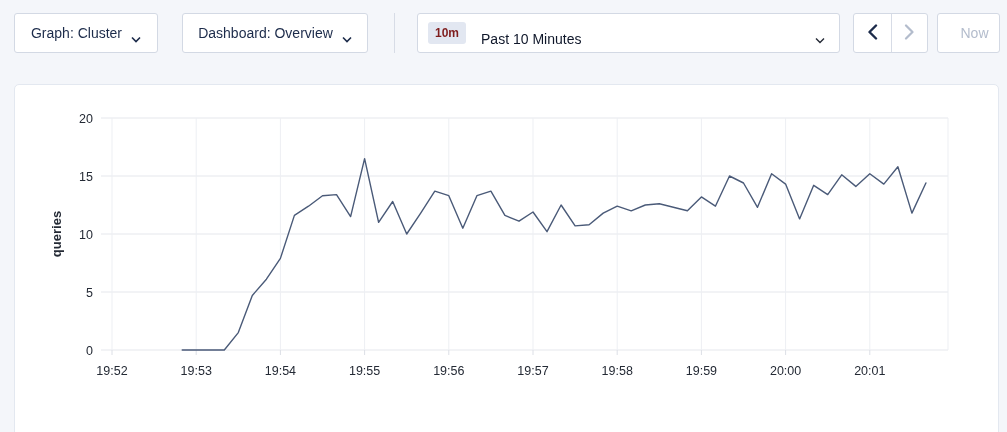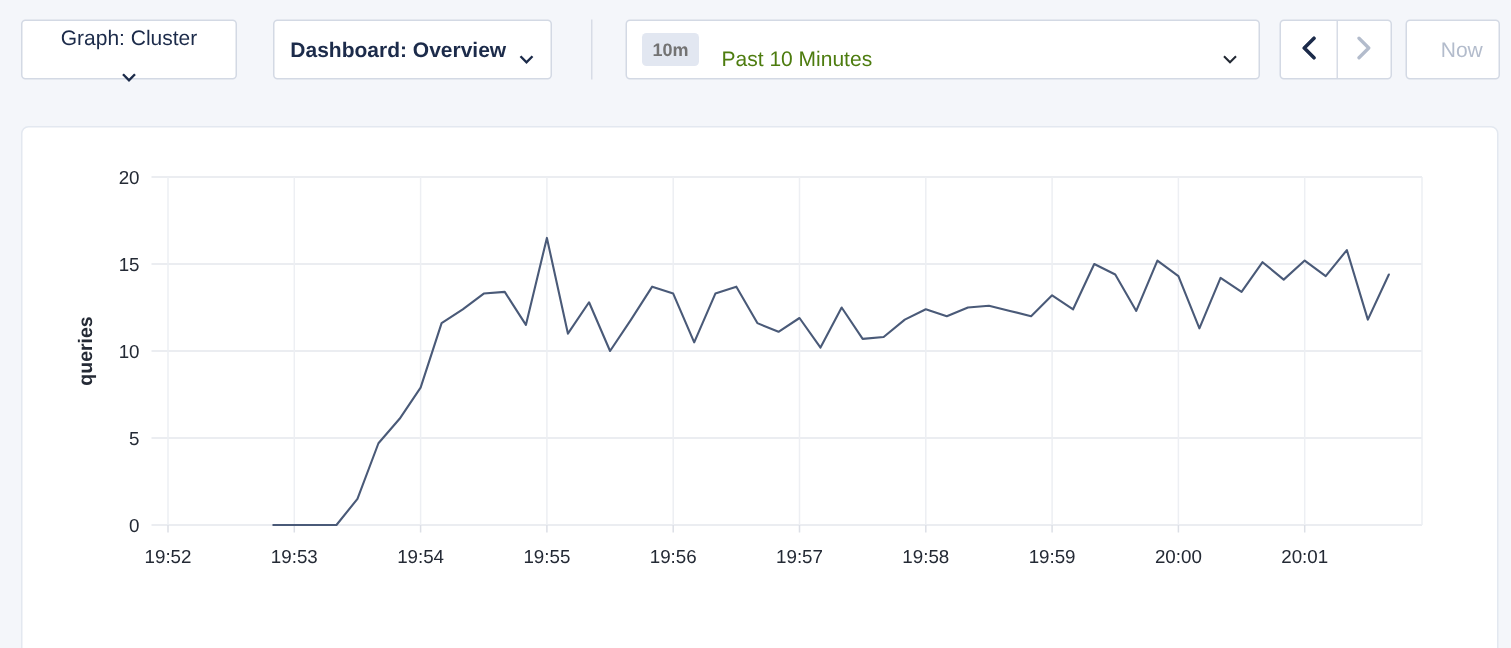--- a/index.html
+++ b/index.html
@@ -38,31 +38,31 @@
     border: 1px solid #d3d9e4;
     border-radius: 3px;
     height: 40px;
     display: flex;
     align-items: center;
     padding: 0 14px 0 10px;
     cursor: pointer;
   }
   .time-badge {
     background: #e2e7f1;
-    color: #737373;
+    color: #7f1d1d;
     font-size: 12px;
     font-weight: 700;
     border-radius: 3px;
     padding: 5px 7px;
     line-height: 1;
   }
   .time-label {
     margin-left: 15px;
     font-size: 14px;
-    color: #4d7c0f;
+    color: #0f172a;
     flex: 1;
     margin-top: 12px;
   }
   .nav-group {
     display: flex;
     background: #fff;
     border: 1px solid #d3d9e4;
     border-radius: 3px;
     height: 40px;
     overflow: hidden;
@@ -99,30 +99,30 @@
   svg text {
     font-family: "Liberation Sans", "DejaVu Sans", sans-serif;
     font-size: 12.5px;
     fill: #242a35;
   }
   svg .ylab { font-weight: 700; font-size: 13px; }
 </style>
 </head>
 <body>
 
-<div class="abs btn" style="left:14px; top:13px; width:144px;flex-direction:column;">
+<div class="abs btn" style="left:14px; top:13px; width:144px;">
   <span>Graph: Cluster</span>
   <span class="caret">
     <svg width="10" height="7" viewBox="0 0 10 7">
         <polyline points="1,1.5 5,5.5 9,1.5" fill="none" stroke="#1c2b4a" stroke-width="1.6"></polyline>
       </svg>
   </span>
 </div>
 
-<div class="abs btn" style="left:182px; top:13px; width:186px;font-weight:bold;">
+<div class="abs btn" style="left:182px; top:13px; width:186px;">
   <span>Dashboard: Overview</span>
   <span class="caret">
     <svg width="10" height="7" viewBox="0 0 10 7">
         <polyline points="1,1.5 5,5.5 9,1.5" fill="none" stroke="#1c2b4a" stroke-width="1.6"></polyline>
       </svg>
   </span>
 </div>
 
 <div class="abs toolbar-divider" style="left:394px; top:13px; height:40px;"></div>
 

